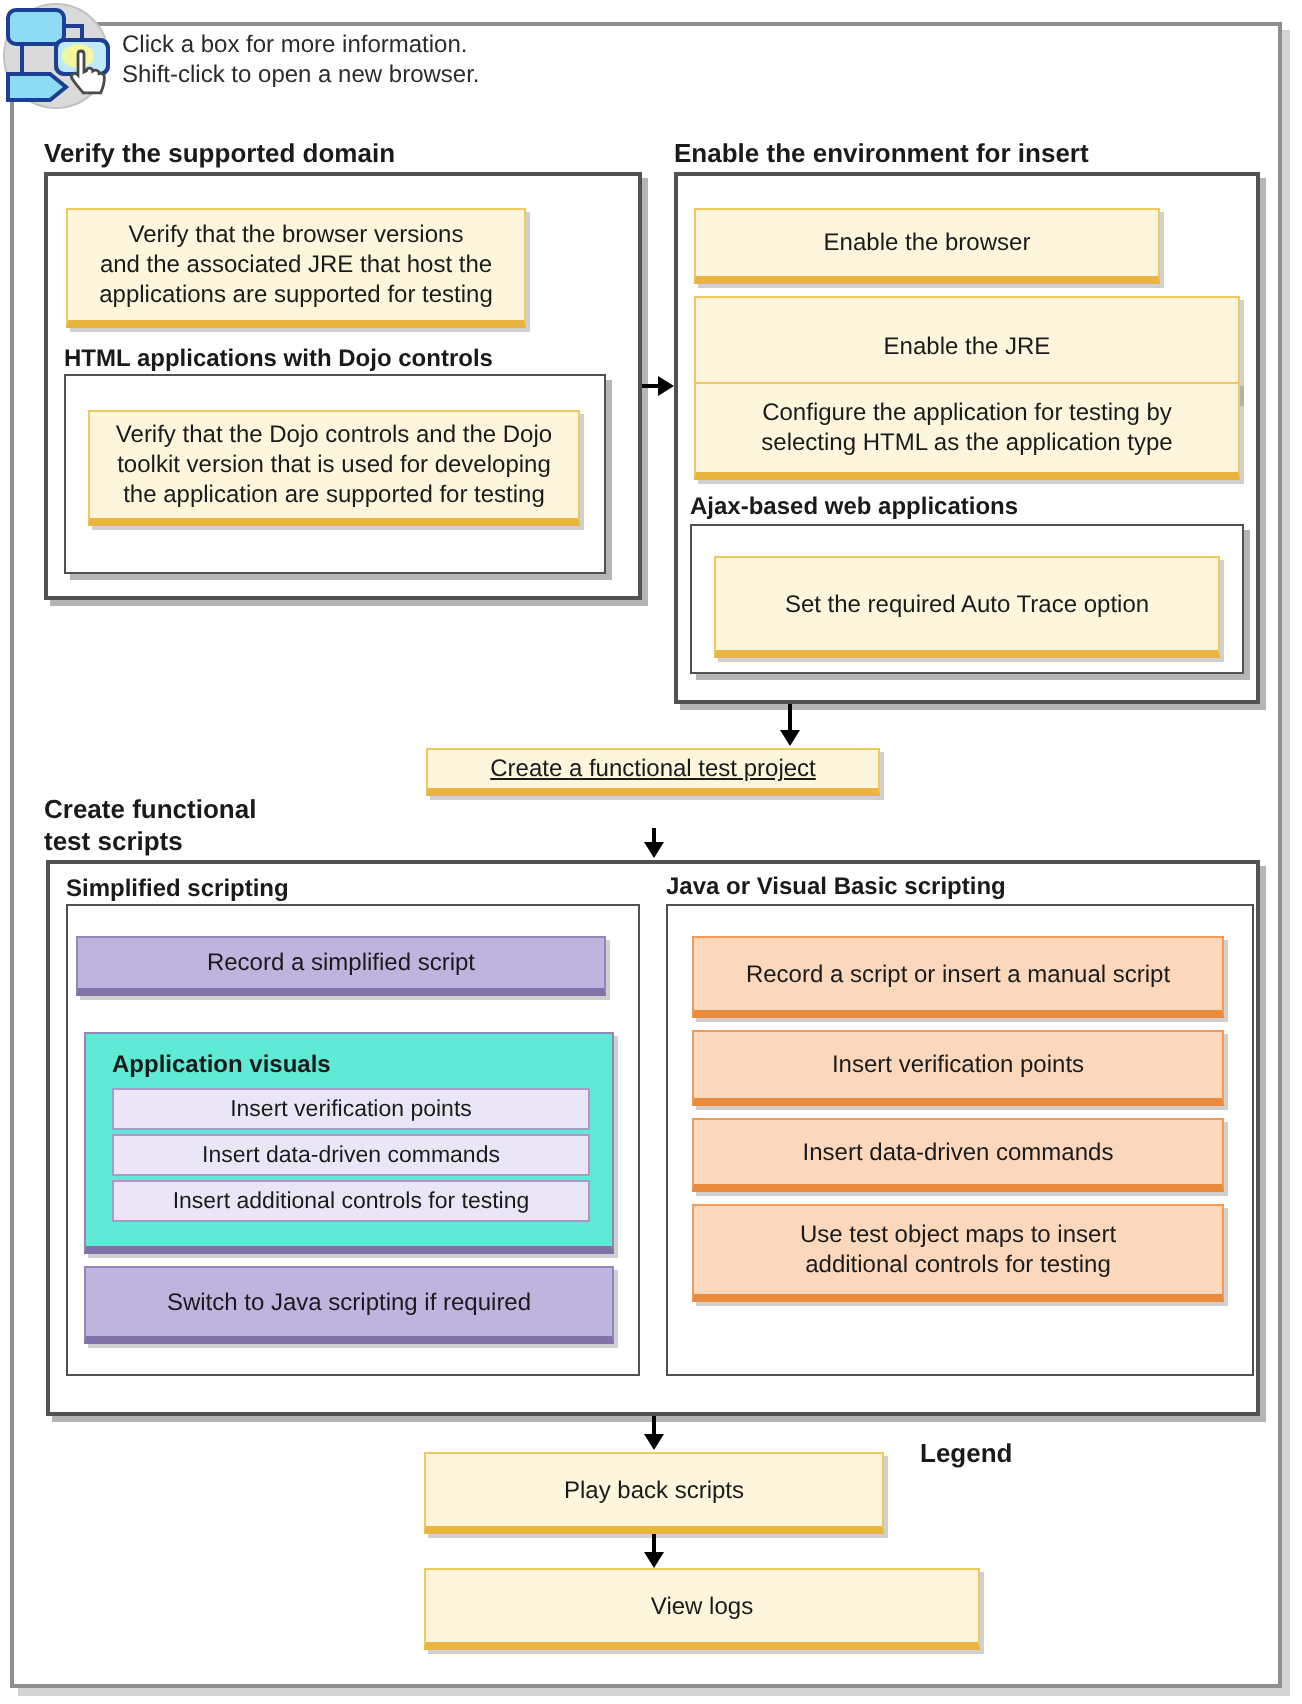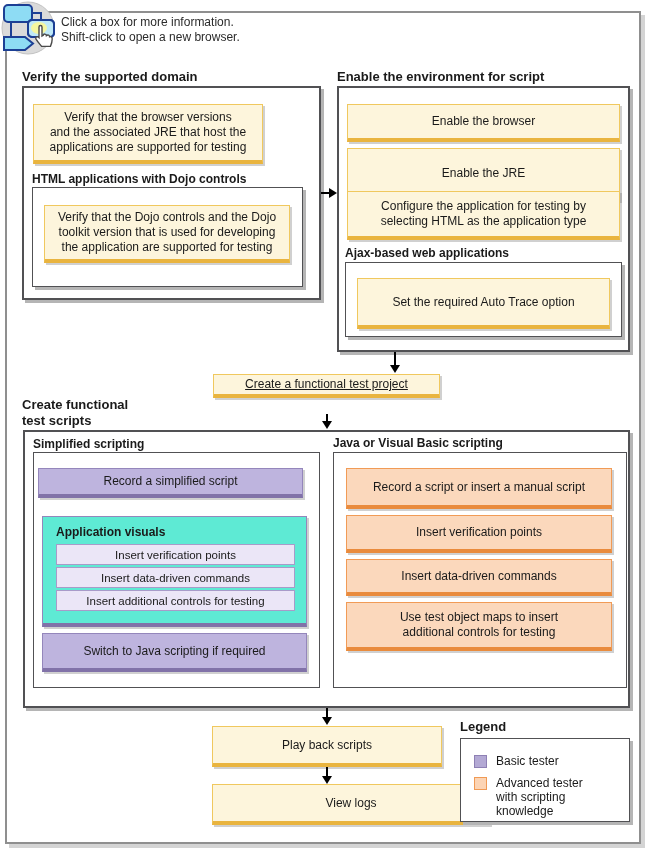--- a/index.html
+++ b/index.html
@@ -109,24 +109,24 @@
   </div>
 
   <div class="sub-label" style="left:32px;top:172px;">HTML applications with Dojo controls</div>
   <div class="inner-box" style="left:32px;top:187px;width:271px;height:100px;"></div>
   <div class="ybox" style="left:44px;top:205px;width:246px;height:58px;">
     <div>Verify that the Dojo controls and the Dojo</div>
     <div>toolkit version that is used for developing</div>
     <div>the application are supported for testing</div>
   </div>
 
-  <div class="sec-title" style="left:337px;top:69px;">Enable the environment for script</div>
+  <div class="sec-title" style="left:337px;top:69px;">Enable the environment for insert</div>
   <div class="white-box" style="left:337px;top:86px;width:293px;height:266px;"></div>
 
-  <div class="ybox" style="left:347px;top:104px;width:273px;height:38px;">Enable the browser</div>
+  <div class="ybox" style="left:347px;top:104px;width:233px;height:38px;">Enable the browser</div>
   <div class="ybox" style="left:347px;top:148px;width:273px;height:53px;">Enable the JRE</div>
   <div class="ybox" style="left:347px;top:191px;width:273px;height:49px;">
     <div>Configure the application for testing by</div>
     <div>selecting HTML as the application type</div>
   </div>
 
   <div class="sub-label" style="left:345px;top:246px;">Ajax-based web applications</div>
   <div class="inner-box" style="left:345px;top:262px;width:277px;height:75px;"></div>
   <div class="ybox" style="left:357px;top:278px;width:253px;height:51px;">Set the required Auto Trace option</div>
 
@@ -176,24 +176,14 @@
   <div class="ah-down" style="left:322px;top:717px;"></div>
 
   <div class="ybox" style="left:212px;top:726px;width:230px;height:41px;">Play back scripts</div>
 
   <div class="arrow-line-v" style="left:326px;top:767px;height:10px;"></div>
   <div class="ah-down" style="left:322px;top:776px;"></div>
 
   <div class="ybox" style="left:212px;top:784px;width:278px;height:41px;text-align:center;">View logs</div>
 
   <div class="sec-title" style="left:460px;top:719px;">Legend</div>
-  <div class="legend-box">
-    <div class="swatch basic" style="left:13px;top:16px;"></div>
-    <div class="legend-label" style="left:35px;top:15px;">Basic tester</div>
-    <div class="swatch adv" style="left:13px;top:38px;"></div>
-    <div class="legend-label" style="left:35px;top:37px;">
-      <div>Advanced tester</div>
-      <div>with scripting</div>
-      <div>knowledge</div>
-    </div>
-  </div>
 
 </div>
 
 </body></html>

